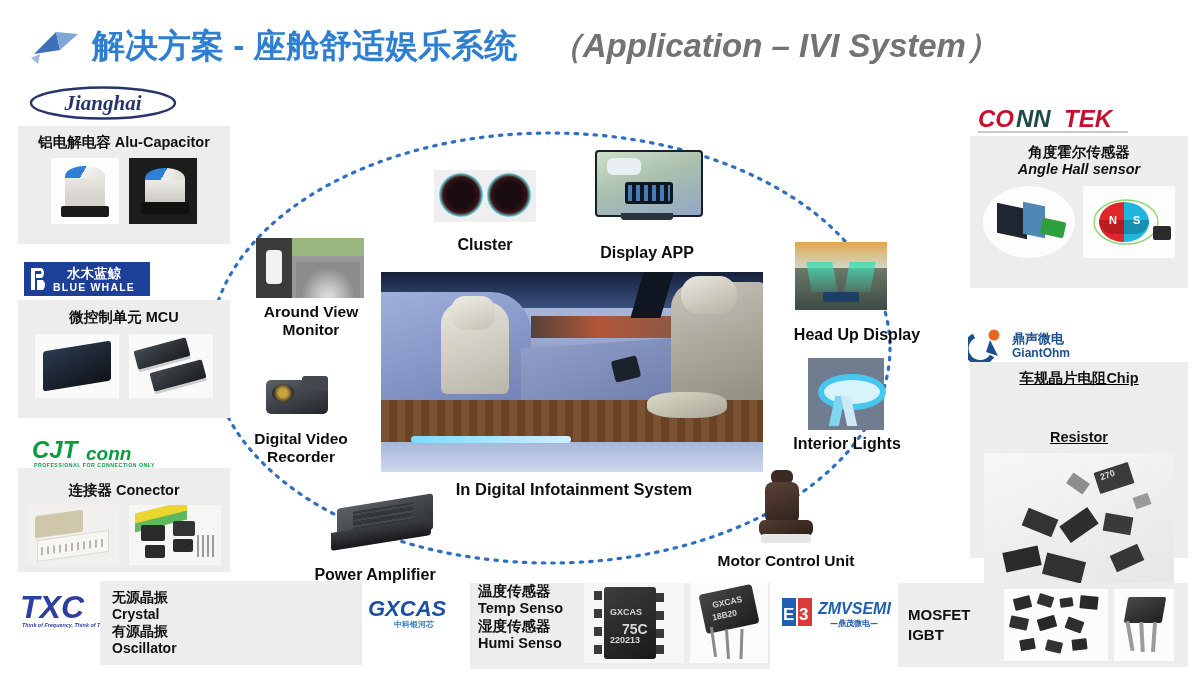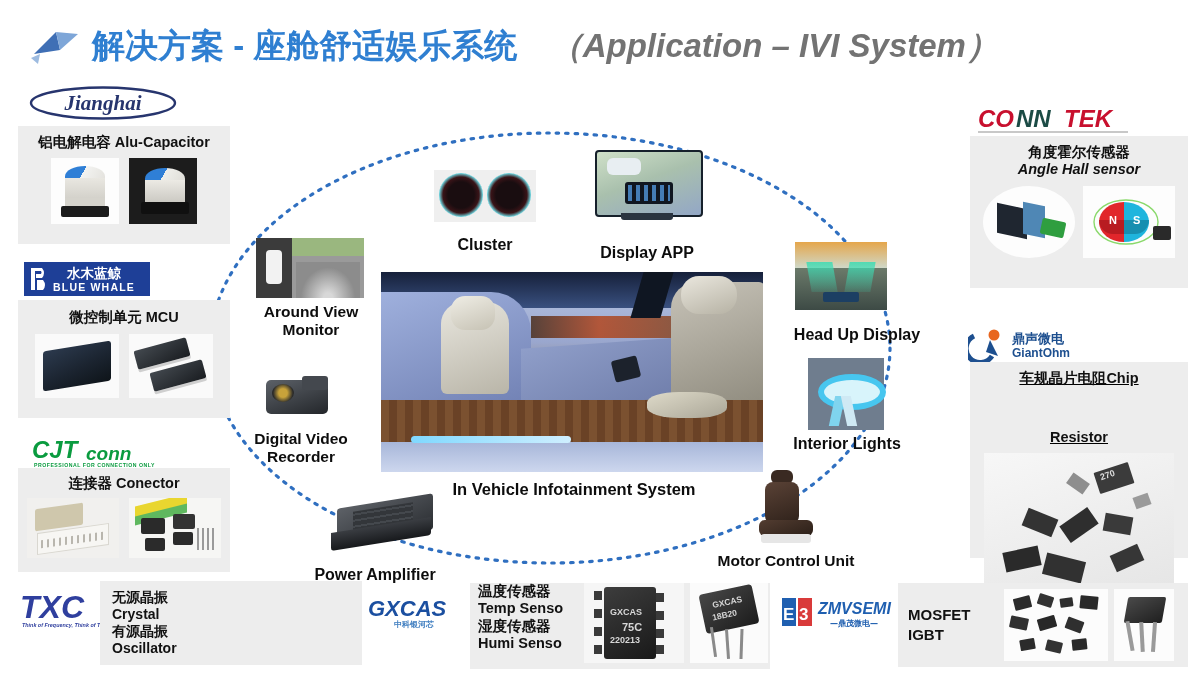--- a/index.html
+++ b/index.html
@@ -121,21 +121,21 @@
 
   <div class="brand" style="left:30px;top:436px;width:148px;height:34px;">
     <svg width="148" height="34" viewBox="0 0 148 34">
       <text x="2" y="22" font-size="24" font-weight="bold" font-style="italic" fill="#0a9b3f" font-family="Liberation Sans, sans-serif">CJT</text>
       <text x="56" y="24" font-size="19" font-weight="bold" font-style="italic" fill="#0a9b3f" font-family="Liberation Sans, sans-serif">conn</text>
       <text x="4" y="31" font-size="5.2" font-weight="bold" fill="#0a9b3f" letter-spacing="0.5">PROFESSIONAL FOR CONNECTION ONLY</text>
     </svg>
   </div>
 
   <div class="panel" style="left:18px;top:468px;width:212px;height:104px;">
-    <div class="panel-title" style="font-size:14.5px;padding-top:7px;">连接器 Conector</div>
+    <div class="panel-title" style="font-size:14.5px;padding-top:14px;">连接器 Conector</div>
     <div class="thumbs" style="margin-top:6px;">
       <div class="thumb" style="width:92px;height:60px;background:#f1f0ee;">
         <div style="position:absolute;left:8px;top:8px;width:48px;height:22px;background:#cfc7ac;transform:skewY(-8deg);border-radius:2px;"></div>
         <div style="position:absolute;left:10px;top:30px;width:70px;height:20px;background:#f7f6f3;transform:skewY(-8deg);border:1px solid #d9d7d0;"></div>
         <div style="position:absolute;left:14px;top:38px;width:62px;height:8px;transform:skewY(-8deg);
              background:repeating-linear-gradient(90deg,#b9b6ae 0 2px,#f7f6f3 2px 6px);"></div>
       </div>
       <div class="thumb" style="width:92px;height:60px;background:#f6f6f4;">
         <div style="position:absolute;left:6px;top:2px;width:52px;height:12px;background:#e9d62f;transform:skewY(-14deg);"></div>
         <div style="position:absolute;left:6px;top:12px;width:52px;height:9px;background:#5fb85f;transform:skewY(-14deg);"></div>
@@ -268,21 +268,21 @@
       <div style="position:absolute;left:10px;top:26px;width:8px;height:9px;background:#3a3a3a;"></div>
       <div style="position:absolute;left:10px;top:44px;width:8px;height:9px;background:#3a3a3a;"></div>
       <div style="position:absolute;left:10px;top:62px;width:8px;height:9px;background:#3a3a3a;"></div>
       <div style="position:absolute;left:72px;top:10px;width:8px;height:9px;background:#3a3a3a;"></div>
       <div style="position:absolute;left:72px;top:28px;width:8px;height:9px;background:#3a3a3a;"></div>
       <div style="position:absolute;left:72px;top:46px;width:8px;height:9px;background:#3a3a3a;"></div>
       <div style="position:absolute;left:72px;top:62px;width:8px;height:9px;background:#3a3a3a;"></div>
       <div style="position:absolute;left:20px;top:4px;width:52px;height:72px;border-radius:3px;
            background:linear-gradient(150deg,#3d3d3d,#191919);"></div>
       <div style="position:absolute;left:26px;top:24px;color:#d8d8d8;font-size:9px;font-weight:bold;">GXCAS</div>
-      <div style="position:absolute;left:38px;top:38px;color:#d8d8d8;font-size:11px;font-weight:bold;">75C</div>
+      <div style="position:absolute;left:38px;top:38px;color:#d8d8d8;font-size:14px;font-weight:bold;">75C</div>
       <div style="position:absolute;left:26px;top:52px;color:#d8d8d8;font-size:9px;font-weight:bold;">220213</div>
     </div>
     <div class="thumb" style="width:78px;height:80px;background:#fbfbfb;margin-left:6px;">
       <div style="position:absolute;left:12px;top:6px;width:54px;height:40px;border-radius:4px;transform:rotate(-12deg);
            background:linear-gradient(150deg,#474747,#1c1c1c);"></div>
       <div style="position:absolute;left:22px;top:14px;color:#d5d5d5;font-size:8.5px;font-weight:bold;transform:rotate(-12deg);">GXCAS</div>
       <div style="position:absolute;left:22px;top:27px;color:#d5d5d5;font-size:8.5px;font-weight:bold;transform:rotate(-12deg);">18B20</div>
       <div style="position:absolute;left:22px;top:44px;width:3px;height:30px;background:#8a8a8a;transform:rotate(-8deg);"></div>
       <div style="position:absolute;left:36px;top:46px;width:3px;height:30px;background:#8a8a8a;transform:rotate(-4deg);"></div>
       <div style="position:absolute;left:50px;top:46px;width:3px;height:30px;background:#8a8a8a;transform:rotate(2deg);"></div>
@@ -428,15 +428,15 @@
     <div style="position:absolute;left:256px;top:0px;width:30px;height:46px;background:#0f1622;transform:skewX(-16deg);"></div>
     <div style="position:absolute;left:0;top:128px;width:382px;height:50px;
          background:repeating-linear-gradient(90deg,#7b5130 0 8px,#6a4226 8px 16px);"></div>
     <div style="position:absolute;left:0;top:170px;width:382px;height:30px;
          background:linear-gradient(180deg,#a7b6d9,#cdd7ee);"></div>
     <div style="position:absolute;left:30px;top:164px;width:160px;height:7px;border-radius:4px;
          background:linear-gradient(90deg,#7fd8ff,#cfefff);"></div>
     <div style="position:absolute;left:266px;top:120px;width:80px;height:26px;border-radius:40%;
          background:linear-gradient(160deg,#dedac9,#aaa697);"></div>
   </div>
-  <div class="clabel" style="left:406px;top:480px;width:336px;font-size:16.5px;">In Vehicle Infotainment System</div>
+  <div class="clabel" style="left:406px;top:480px;width:336px;font-size:16.5px;">In Digital Infotainment System</div>
 
 </div>
 
 </body></html>

